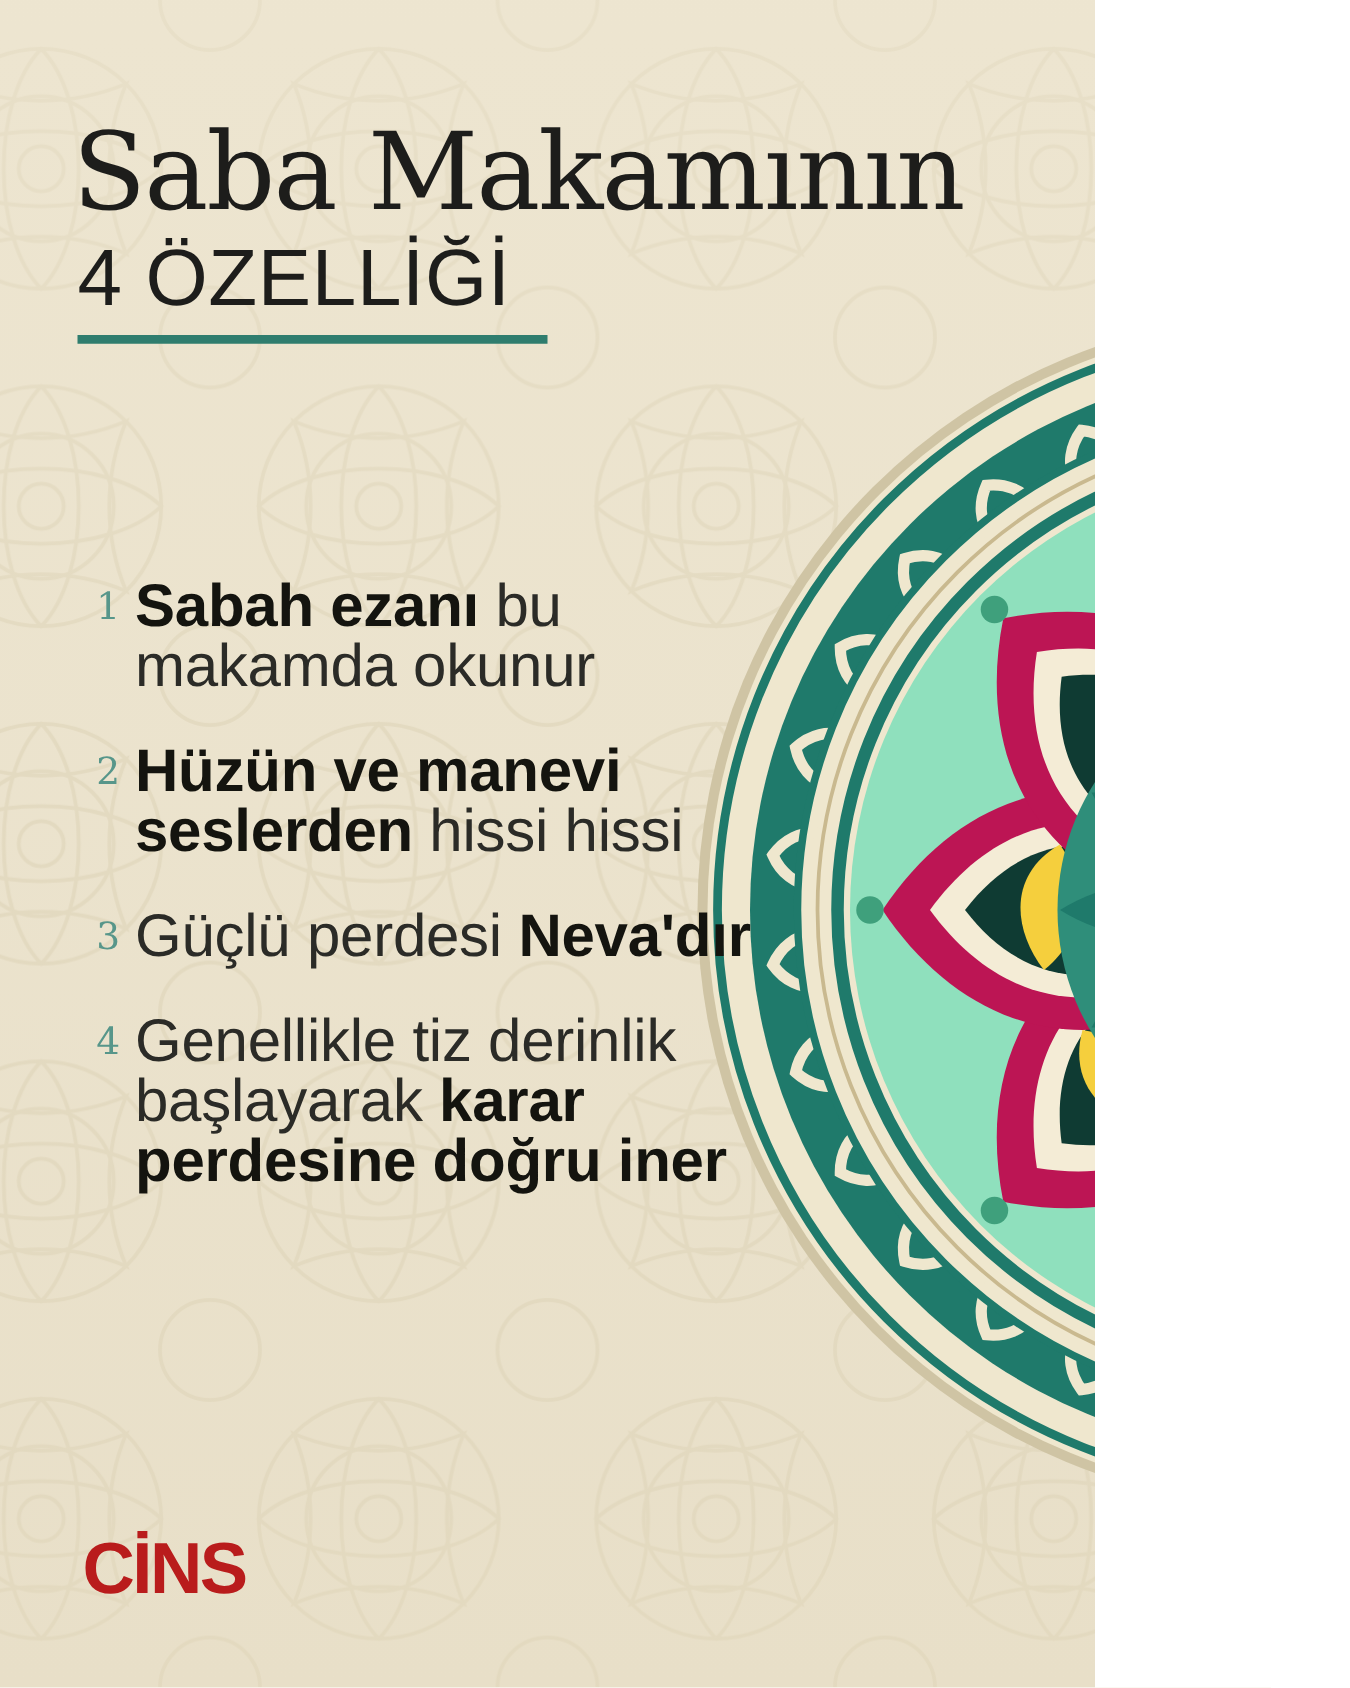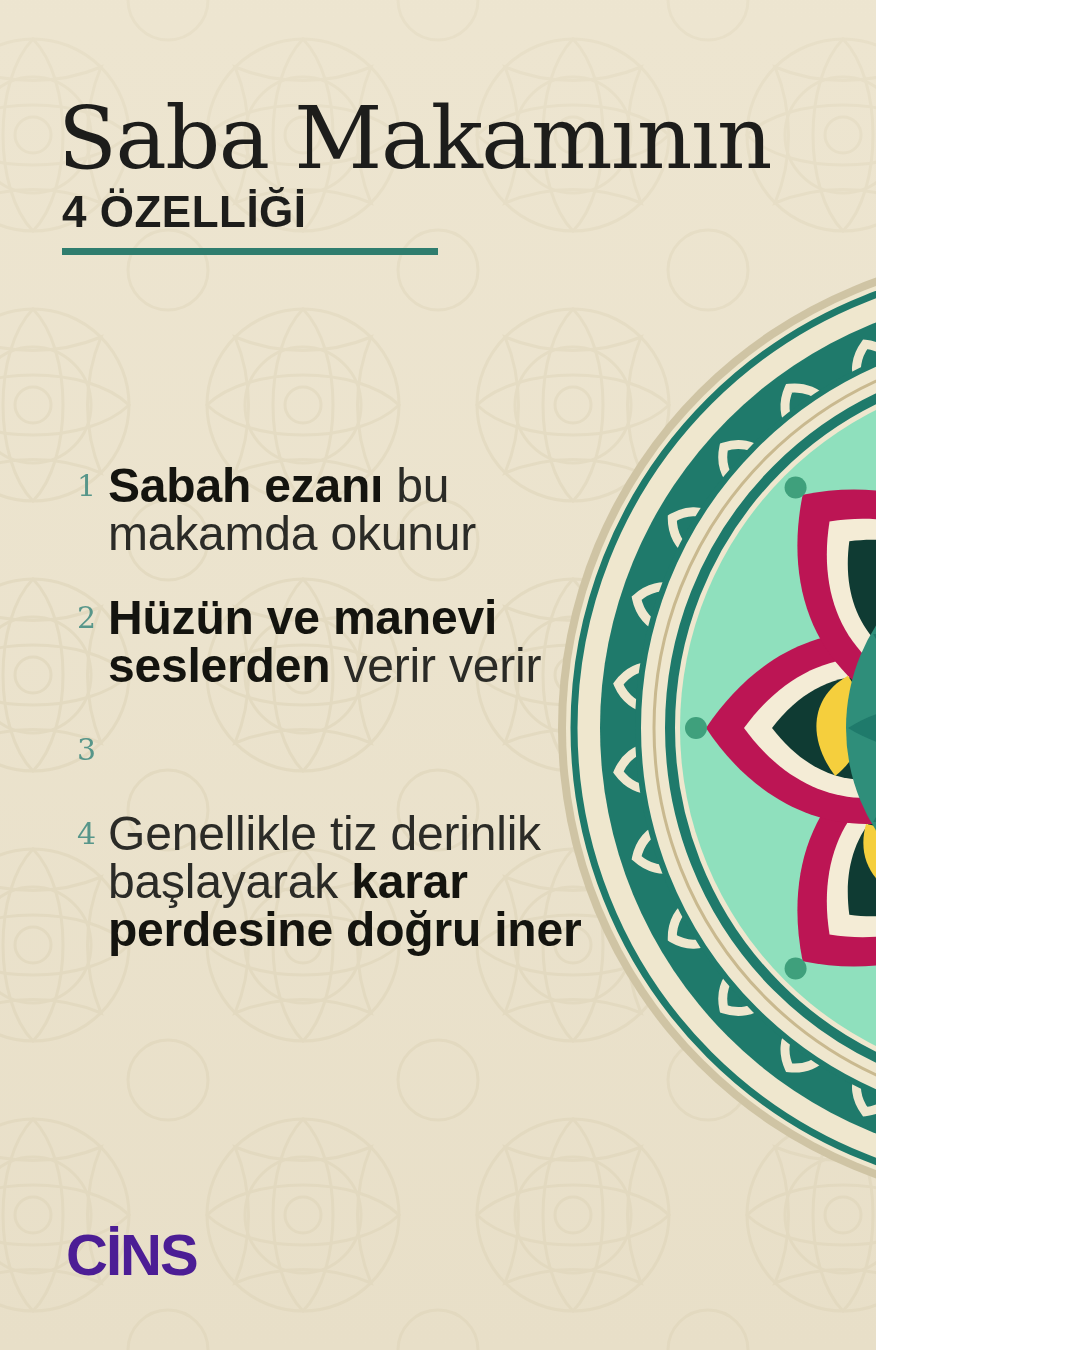--- a/index.html
+++ b/index.html
@@ -44,22 +44,22 @@
     font-weight: 400;
     font-size: 86px;
     line-height: 0.98;
     letter-spacing: -1.5px;
     color: #1d1d1b;
     margin: 0;
     white-space: nowrap;
   }
   .title-sub {
     font-family: "Liberation Sans", sans-serif;
-    font-weight: 700;
-    font-size: 44px;
+    font-weight: 400;
+    font-size: 64px;
     line-height: 1;
     letter-spacing: 0.5px;
     color: #1d1d1b;
     margin: 10px 0 0 4px;
   }
   .title-rule {
     margin-top: 14px;
     margin-left: 4px;
     width: 376px;
     height: 7px;
@@ -118,21 +118,21 @@
     left: 66px;
     bottom: 62px;
     display: flex;
     align-items: center;
   }
   .logo-text {
     font-family: "Liberation Sans", sans-serif;
     font-weight: 700;
     font-size: 58px;
     letter-spacing: -2px;
-    color: #4c1d95;
+    color: #b91c1c;
   }
 </style>
 </head>
 <body>
 
 <div class="canvas">
 
   <div class="bg-texture">
     <svg viewBox="0 0 1080 1350" preserveAspectRatio="xMidYMid slice" xmlns="http://www.w3.org/2000/svg">
       <defs>
@@ -318,26 +318,29 @@
     <div class="list-item">
       <div class="item-num">1</div>
       <div class="item-text">
         <b>Sabah ezanı</b><span> bu makamda okunur</span><b></b>
       </div>
     </div>
 
     <div class="list-item">
       <div class="item-num">2</div>
       <div class="item-text">
-        <b>Hüzün ve manevi seslerden</b><span> verir verir</span><b></b>
+        <b>Hüzün ve manevi seslerden</b><span> hissi hissi</span><b></b>
       </div>
     </div>
 
     <div class="list-item">
       <div class="item-num">3</div>
+      <div class="item-text">
+        <b></b><span>Güçlü perdesi </span><b>Neva'dır</b>
+      </div>
     </div>
 
     <div class="list-item">
       <div class="item-num">4</div>
       <div class="item-text">
         <b></b><span>Genellikle tiz derinlik başlayarak </span><b>karar perdesine doğru iner</b>
       </div>
     </div>
 
   </div>

